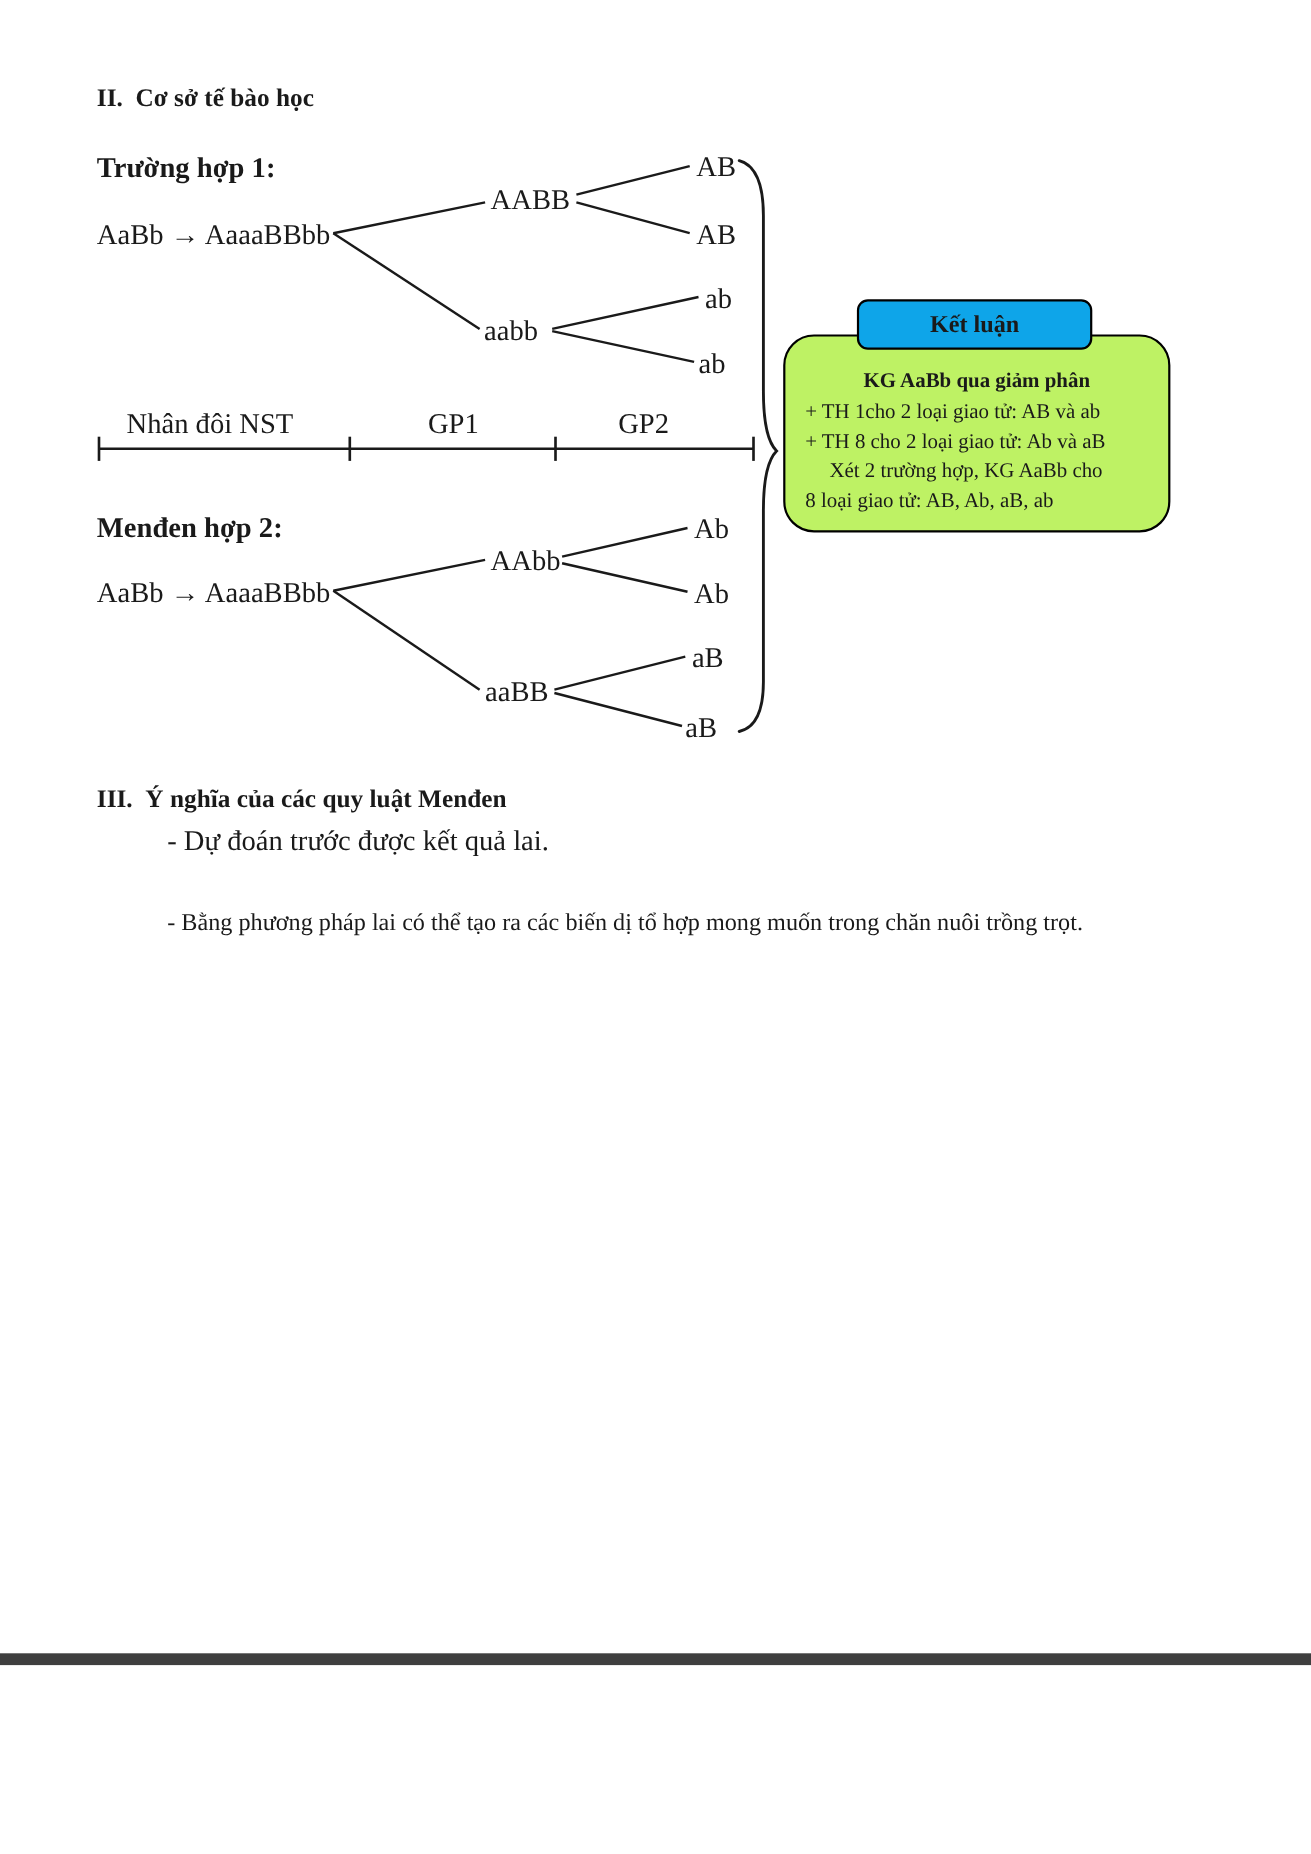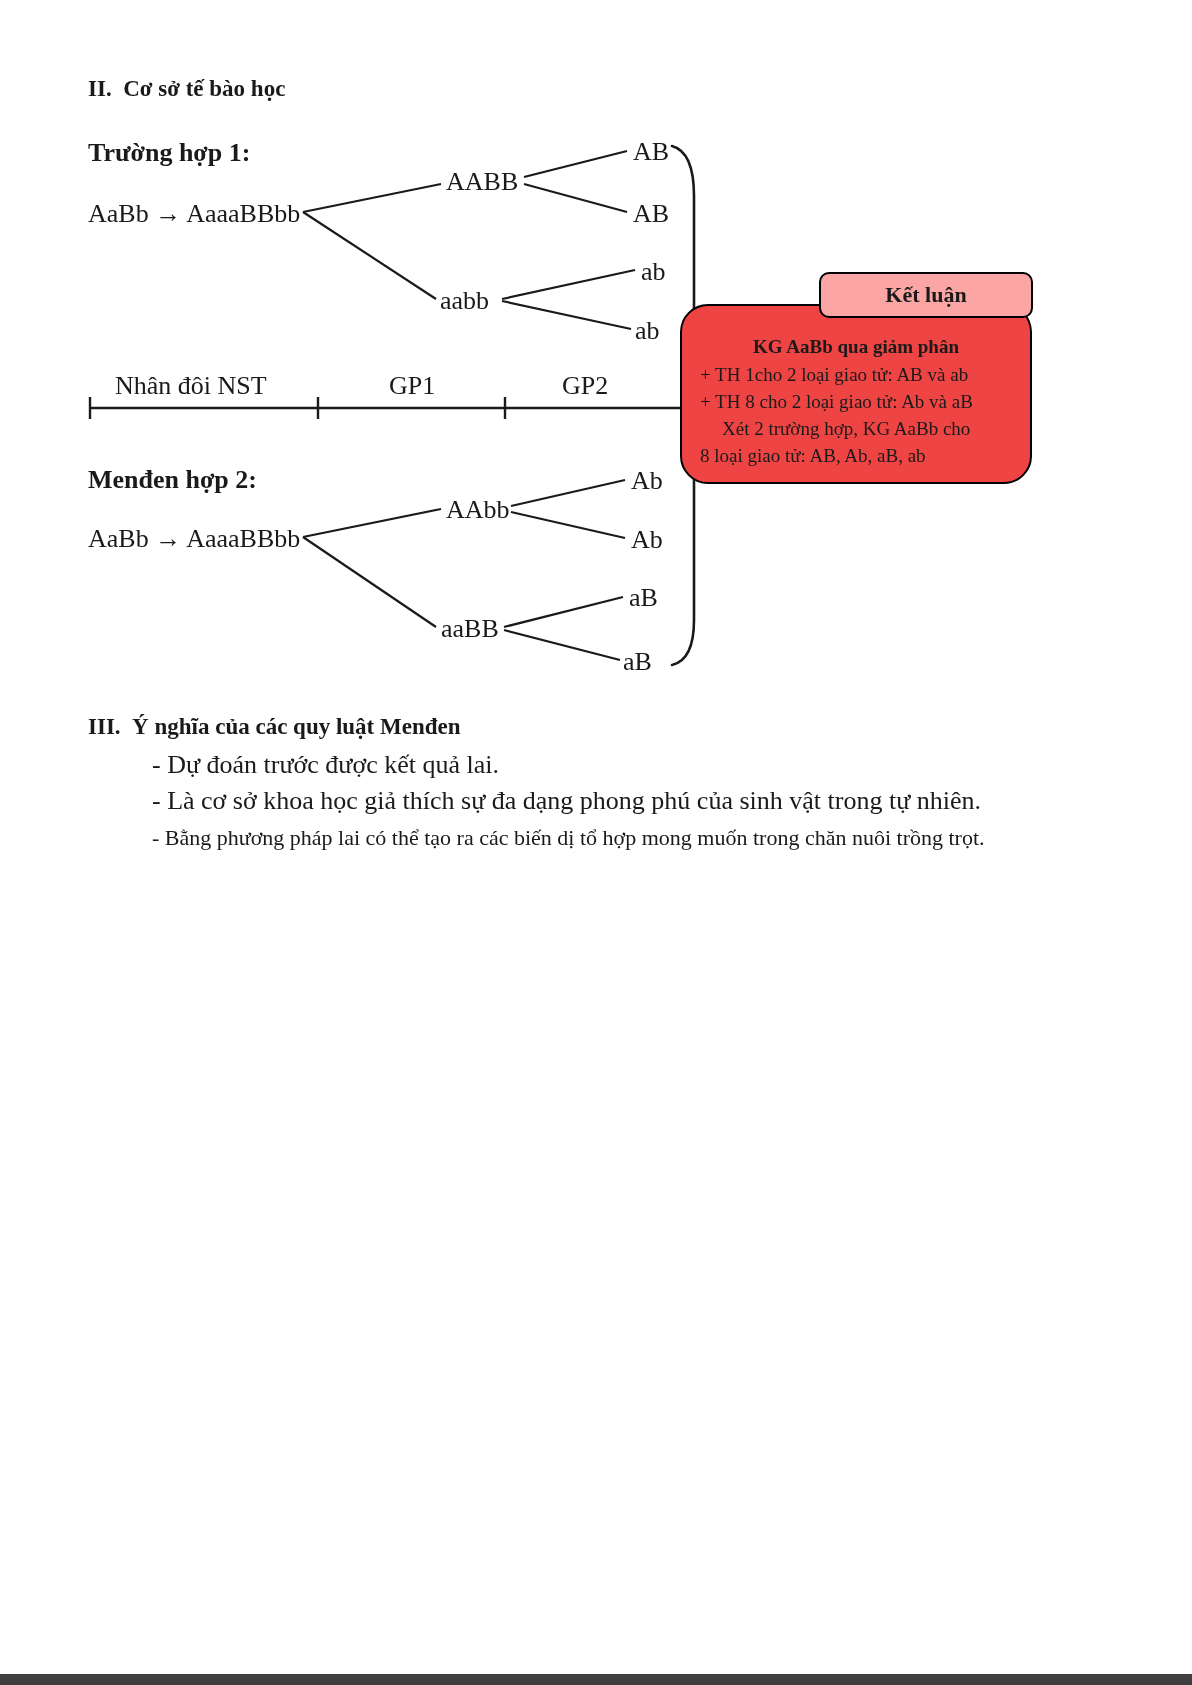--- a/index.html
+++ b/index.html
@@ -1,47 +1,47 @@
 <!DOCTYPE html>
 <html><head>
 <meta charset="utf-8">
 <style>
   html,body{margin:0;padding:0;background:#ffffff;}
   .page{
     position:relative;
     width:1192px;
-    height:1685px;
+    height:1514px;
     background:#ffffff;
     overflow:hidden;
     font-family:"Liberation Serif", serif;
     color:#1a1a1a;
   }
   .abs{position:absolute;}
   .t{font-size:26px;white-space:pre;line-height:1.15;}
   .bold{font-weight:bold;}
   .h{font-size:23px;font-weight:bold;white-space:pre;}
   .overlay{position:absolute;left:0;top:0;pointer-events:none;}
   .overlay line, .overlay path{stroke:#1a1a1a;fill:none;}
   .branch{stroke-width:2.2;}
   .axis{stroke-width:2.4;}
   .brace{stroke-width:2.6;stroke-linecap:round;}
   .kbox{
     position:absolute;
-    left:680px;top:304px;width:352px;height:180px;
+    left:712px;top:304px;width:352px;height:180px;
     border:2px solid #000;border-radius:28px;
-    background:#ef4444;z-index:1;box-sizing:border-box;
+    background:#bef264;z-index:1;box-sizing:border-box;
   }
   .kbox-line{position:absolute;font-size:19px;white-space:pre;line-height:1.2;text-align:center;}
   .ktitle{
     position:absolute;
     left:779px;top:272px;width:214px;height:46px;
     border:2.5px solid #000;border-radius:10px;
-    background:#fca5a5;z-index:2;box-sizing:border-box;
+    background:#0ea5e9;z-index:2;box-sizing:border-box;
     display:flex;align-items:center;justify-content:center;
-    font-size:22px;font-weight:bold;margin-left:40px;
+    font-size:22px;font-weight:bold;
   }
   .para{
     position:absolute;
     font-size:22px;line-height:36px;
     white-space:normal;
   }
   .wrap3{
     left:88px;top:820px;width:1018px;
     text-indent:64px;text-align:justify;
   }
@@ -110,18 +110,17 @@
     <div class="kbox-line" style="left:18px;top:85px">+ TH 8 cho 2 loại giao tử: Ab và aB</div>
     <div class="kbox-line" style="left:40px;top:112px">Xét 2 trường hợp, KG AaBb cho</div>
     <div class="kbox-line" style="left:18px;top:139px">8 loại giao tử: AB, Ab, aB, ab</div>
   </div>
   <div class="ktitle">
     <span>Kết luận</span>
   </div>
 
   <div class="abs h" style="left:88px;top:714px">III.  Ý nghĩa của các quy luật Menđen</div>
   <div class="abs t" style="left:152px;top:750px">- Dự đoán trước được kết quả lai.</div>
-  <div class="abs t" style="left:152px;top:786px">- Là cơ sở khoa học giả thích sự đa dạng phong phú của sinh vật trong tự nhiên.</div>
   <div class="para wrap3">- Bằng phương pháp lai có thể tạo ra các biến dị tổ hợp mong muốn trong chăn nuôi trồng trọt.</div>
 
   <div class="scanbar"></div>
 
 </div>
 
 </body></html>

